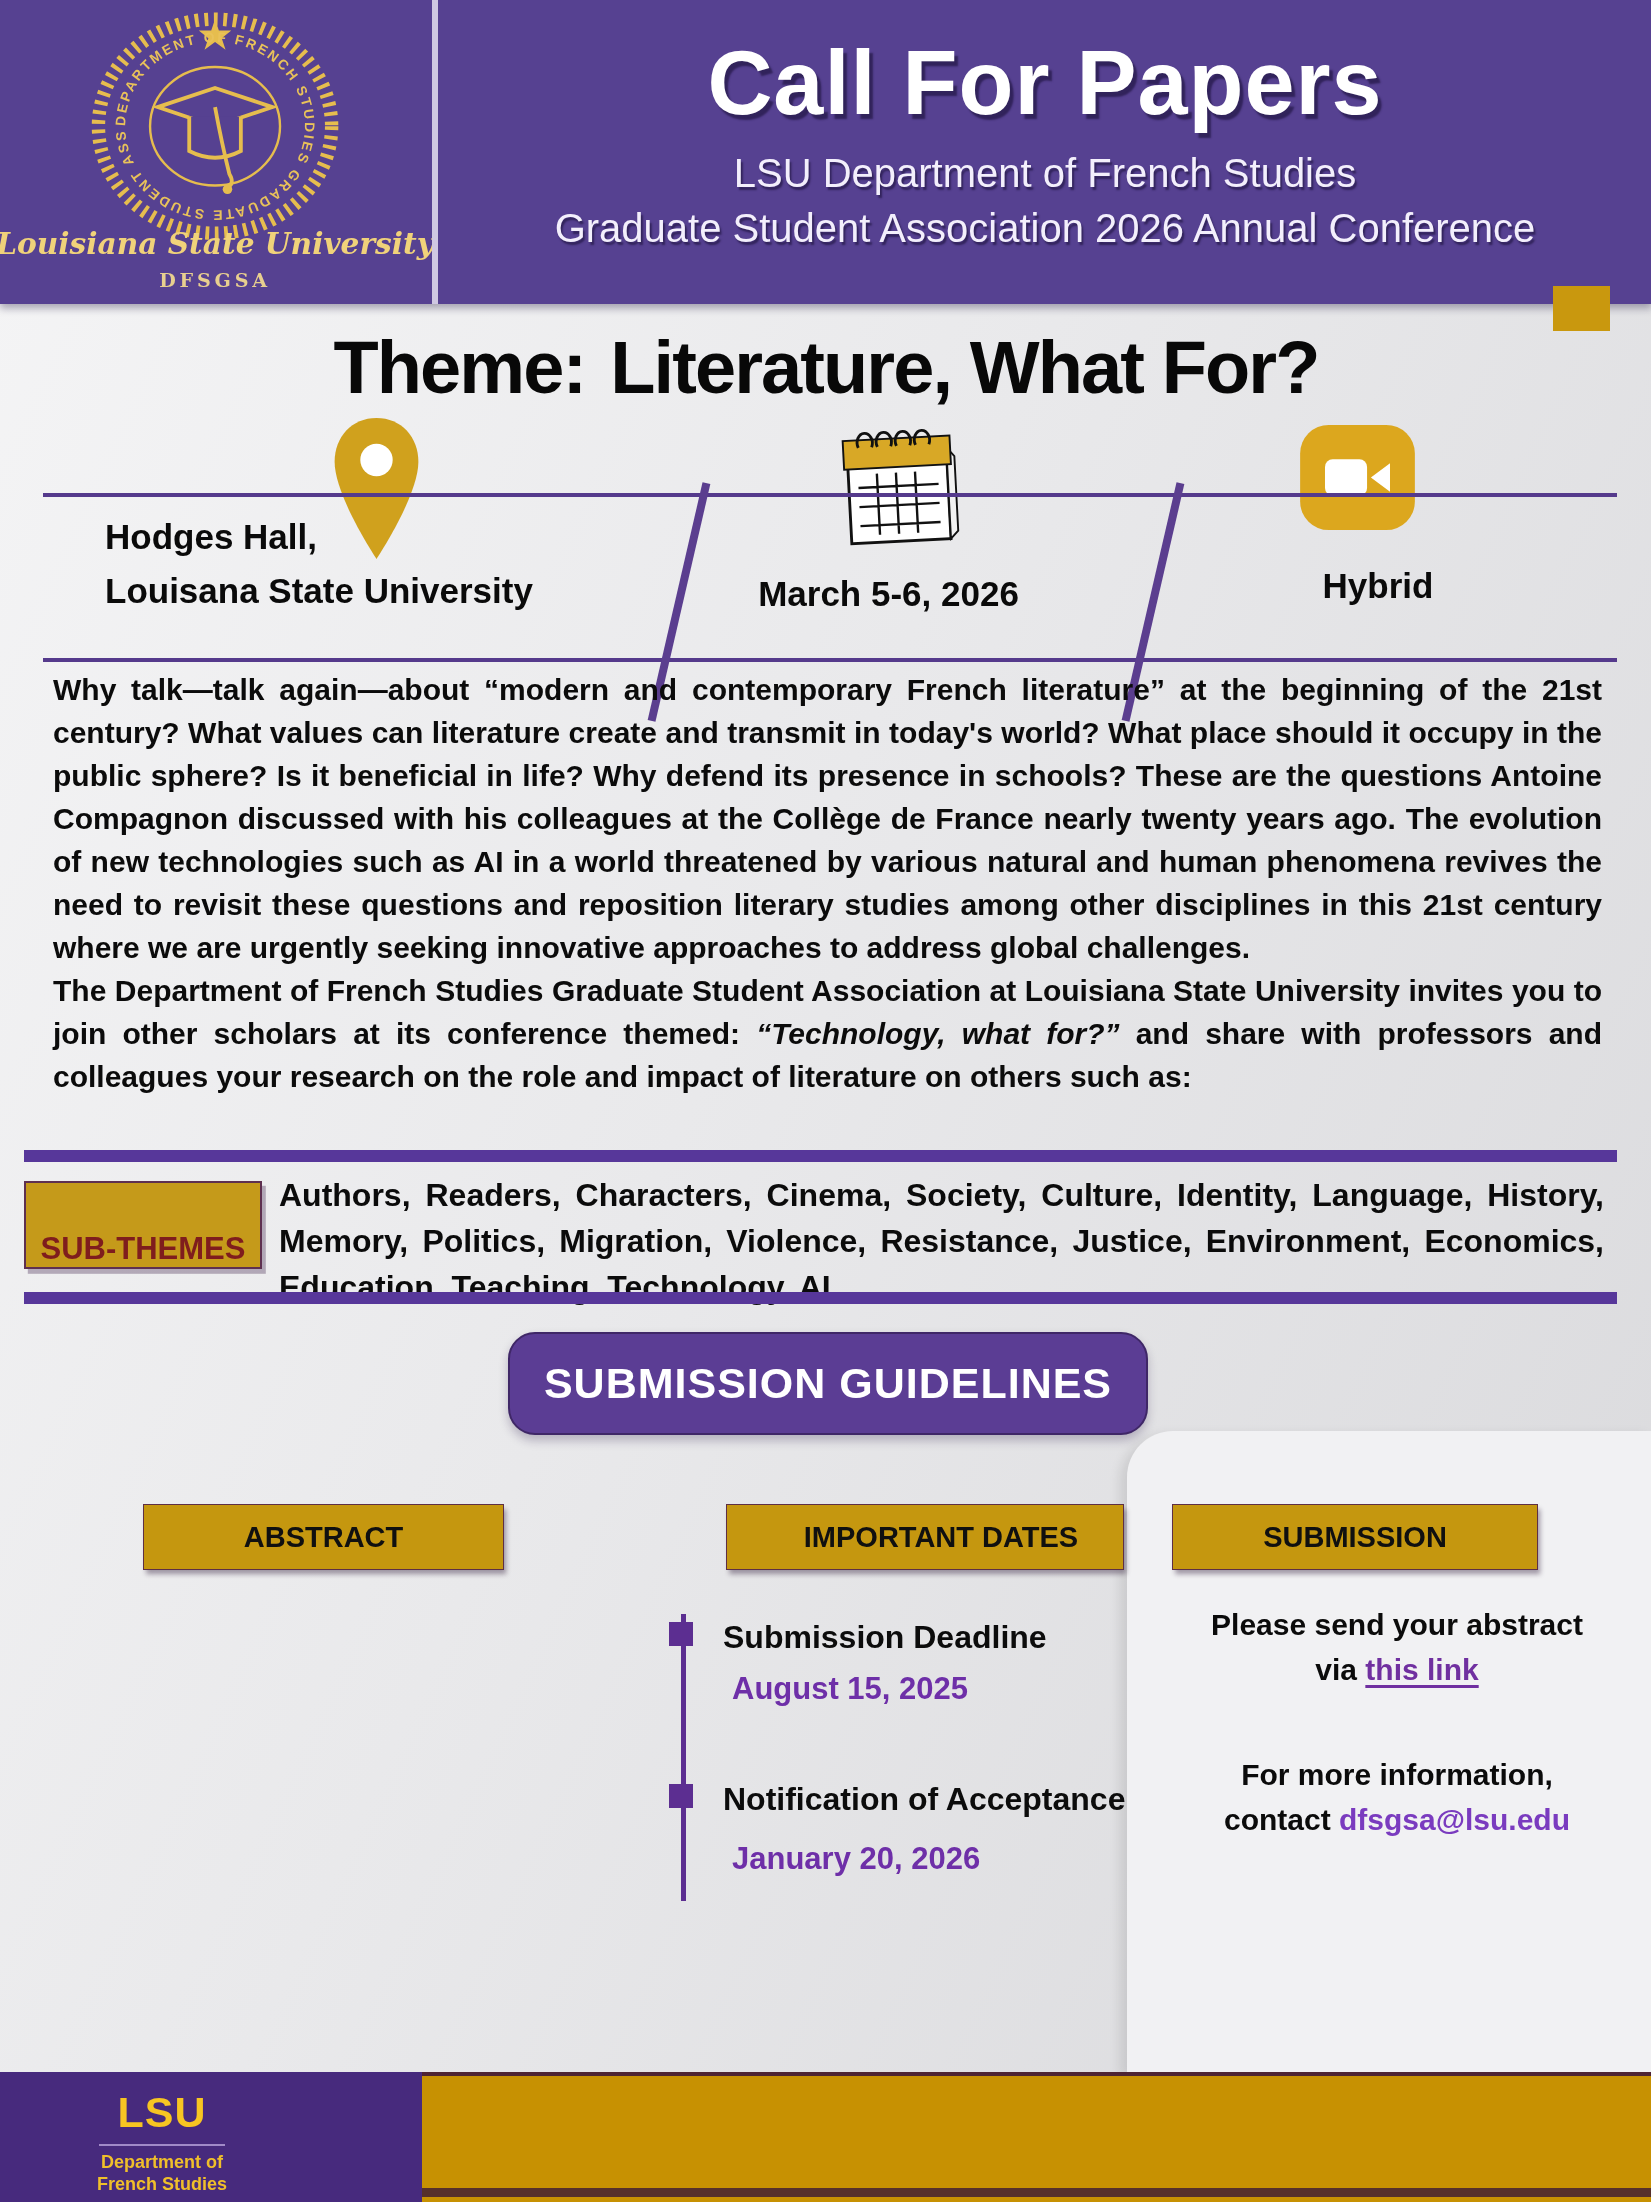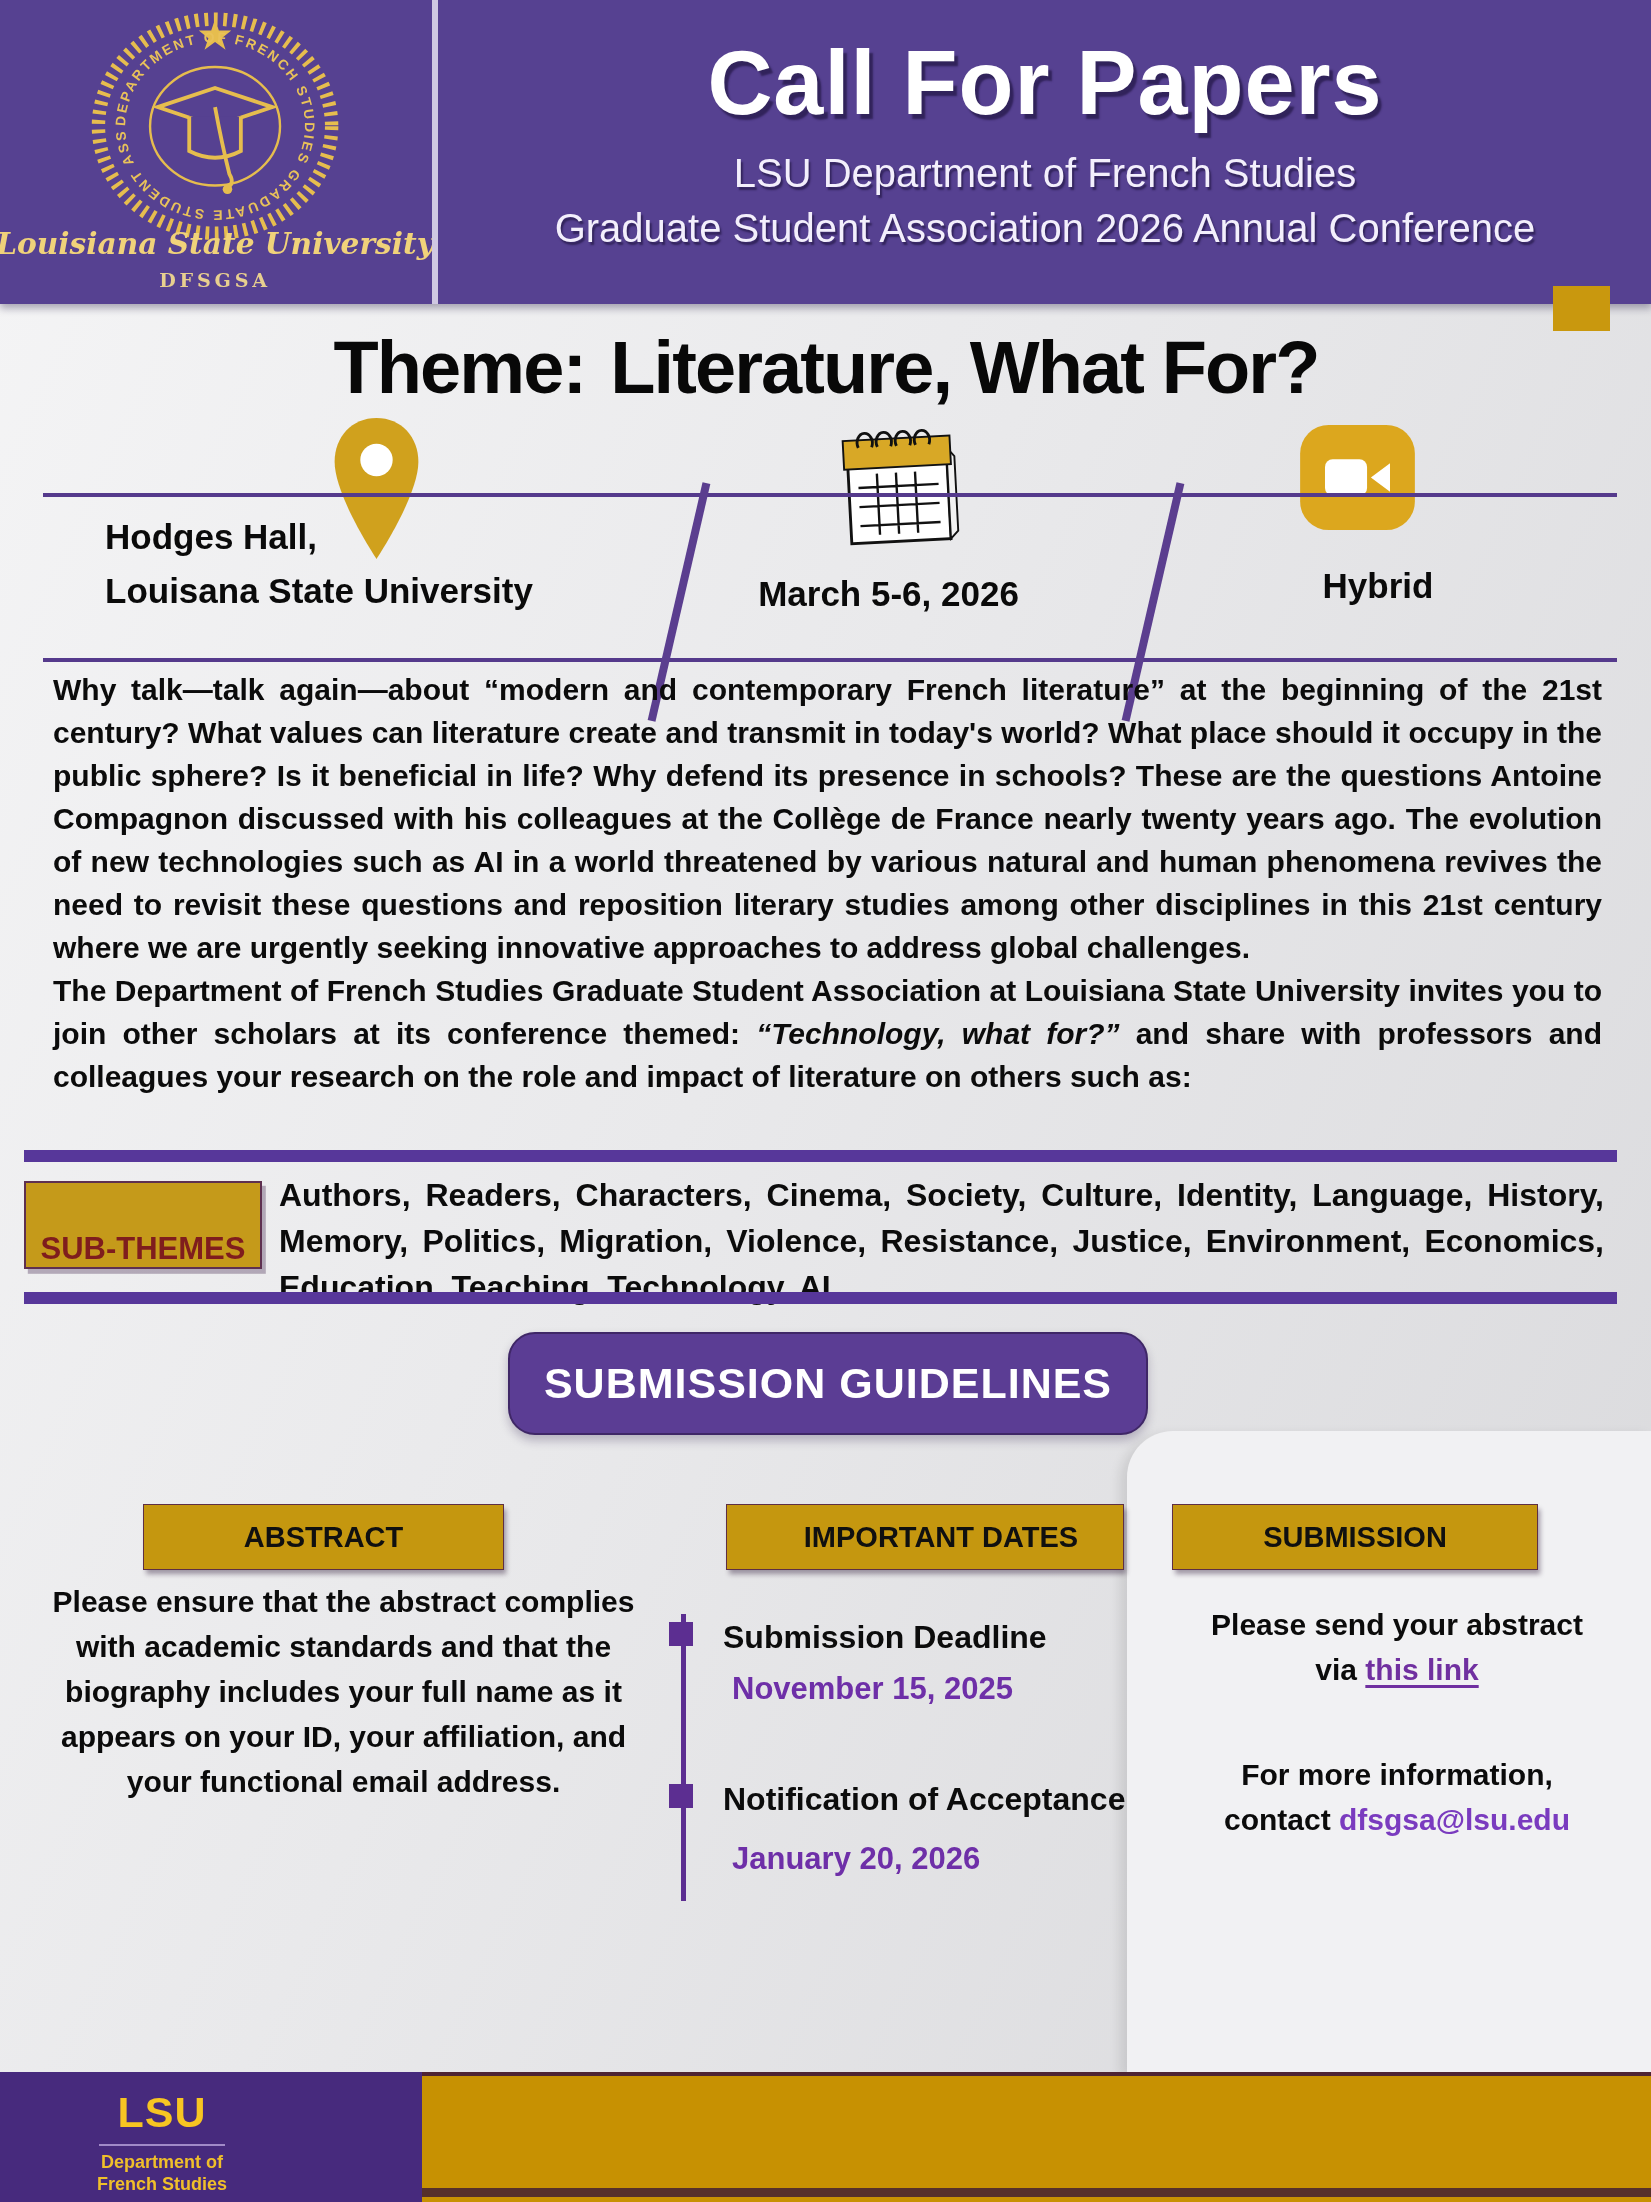--- a/index.html
+++ b/index.html
@@ -157,28 +157,27 @@
     <span>ABSTRACT</span>
   </div>
   <div class="abs goldbox gb-dates">
     <span>IMPORTANT DATES</span>
   </div>
   <div class="abs goldbox gb-submission">
     <span>SUBMISSION</span>
   </div>
 
   <div class="abs abstract-body">
-    <p>Please ensure that the abstract complies with academic standards and that the biography includes your full name as it appears on your ID, your affiliation, and your functional email address.</p>
   </div>
 
   <div class="abs tl-line"></div>
   <div class="abs tl-dot" style="top:1622px;"></div>
   <div class="abs tl-dot" style="top:1784px;"></div>
   <div class="abs dates-label" style="top:1619px;">Submission Deadline</div>
-  <div class="abs dates-value" style="top:1671px;">November 15, 2025</div>
+  <div class="abs dates-value" style="top:1671px;">August 15, 2025</div>
   <div class="abs dates-label" style="top:1781px;">Notification of Acceptance</div>
   <div class="abs dates-value" style="top:1841px;">January 20, 2026</div>
 
   <div class="abs sub-col" style="top:1602px;">
     <span>Please send your abstract via </span><a href="#" class="linkish">this link</a>
   </div>
   <div class="abs sub-col" style="top:1752px;">
     <span>For more information, contact </span><span class="emailish">dfsgsa@lsu.edu</span>
   </div>
 

